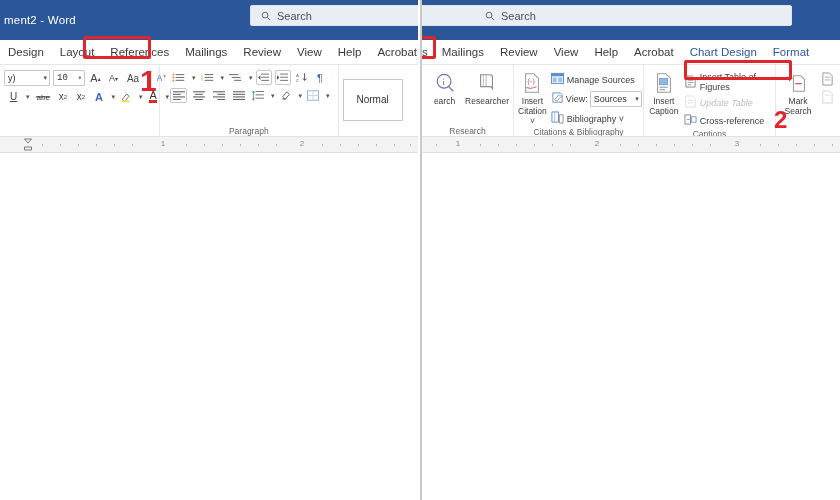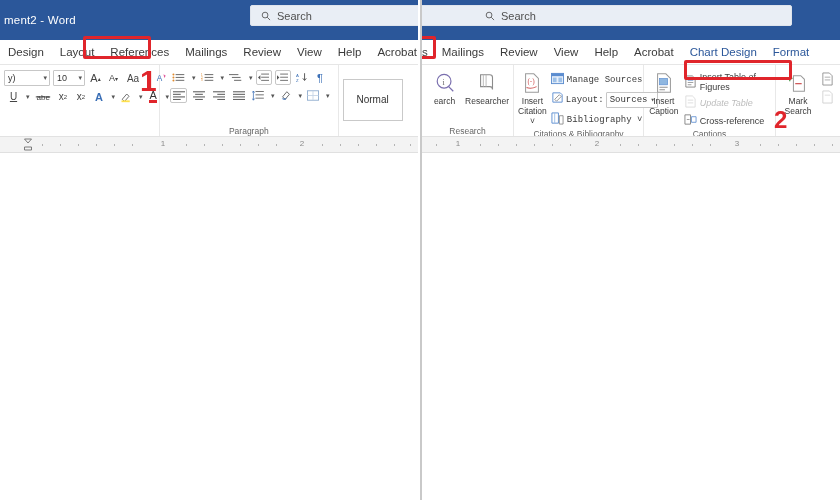--- a/index.html
+++ b/index.html
@@ -167,21 +167,21 @@
       <div class="ribbon">
 
         <div class="rgroup" style="width:160px;">
           <div class="rgroup-body">
             <div class="rows" style="padding-top:2px;">
               <div class="row">
                 <div class="combo" style="width:46px;">
                   <span>y)</span>
                   <span class="caret">▾</span>
                 </div>
-                <div class="combo" style="width:32px;">
+                <div class="combo" style="width:32px;font-family:Liberation Mono, monospace;">
                   <span>10</span>
                   <span class="caret">▾</span>
                 </div>
                 <div class="btn">
                     <span style="font-size:11px">A</span>
                     <sup style="font-size:6px">▴</sup>
                   </div>
                 <div class="btn">
                     <span style="font-size:9px">A</span>
                     <sup style="font-size:6px">▾</sup>
@@ -475,40 +475,40 @@
                   <path d="M5 2 h9 l5 5 v15 h-14 z" fill="#ffffff" stroke="#9a9a9a" stroke-width="1.1"></path>
                   <text x="7" y="13" font-size="8" fill="#d05a5a" font-family="Liberation Serif">(-)</text>
                   <path d="M6 17 q5 2 11 -1" stroke="#d05a5a" stroke-width="1.1" fill="none"></path>
                 </svg>
               </span>
               <span>Insert</span>
               <span>
                 <span>Citation</span> ˅
               </span>
             </div>
-            <div class="rows" style="padding-top:3px;font-family:Liberation Mono, monospace;">
+            <div class="rows" style="padding-top:3px;">
               <div class="row labelled">
                 <span>
                   <svg width="13" height="13" viewBox="0 0 14 14">
                       <rect x="0.5" y="1.5" width="13" height="11" fill="#e8f0fa" stroke="#5b8ccf" stroke-width="1"></rect>
                       <rect x="0.5" y="1.5" width="13" height="3" fill="#5b8ccf"></rect>
                       <rect x="2" y="6" width="4" height="5" fill="#9dc0e8"></rect>
                       <rect x="8" y="6" width="4" height="5" fill="#9dc0e8"></rect>
                     </svg>
                 </span>
                 <span>Manage Sources</span>
               </div>
               <div class="row" style="gap:2px;">
                 <span>
                   <svg width="13" height="13" viewBox="0 0 14 14">
                       <path d="M2 2 h8 l2 2 v8 h-10z" fill="#ffffff" stroke="#5b8ccf" stroke-width="1"></path>
                       <path d="M4 9 l5-5 2 2 -5 5z" fill="#ffffff" stroke="#777" stroke-width=".8"></path>
                     </svg>
                 </span>
-                <span style="font-size:9px;color:#3b3b3b">Layout:</span>
+                <span style="font-size:9px;color:#3b3b3b">View:</span>
                 <span class="combo" style="width:52px;">
                   <span>Sources</span>
                   <span class="caret">▾</span>
                 </span>
               </div>
               <div class="row labelled">
                 <span>
                   <svg width="13" height="13" viewBox="0 0 14 14">
                       <path d="M1 1 h7 v11 h-7z" fill="none" stroke="#5b8ccf" stroke-width="1"></path>
                       <path d="M4 1 v11" stroke="#9dc0e8"></path>

